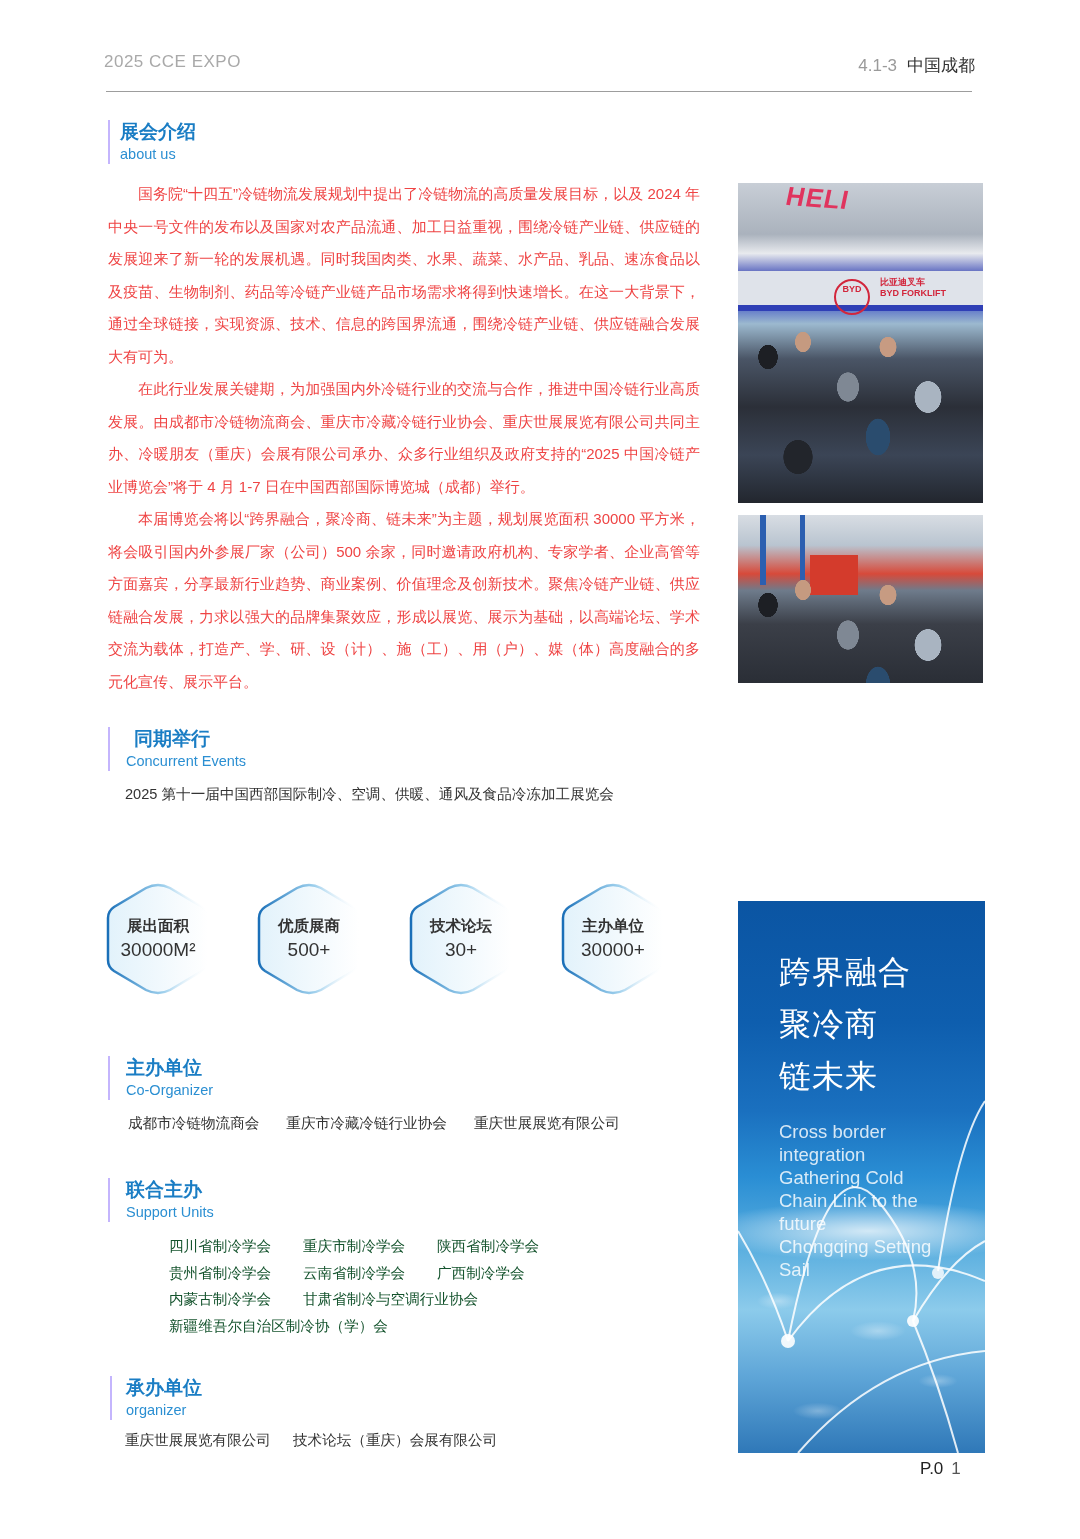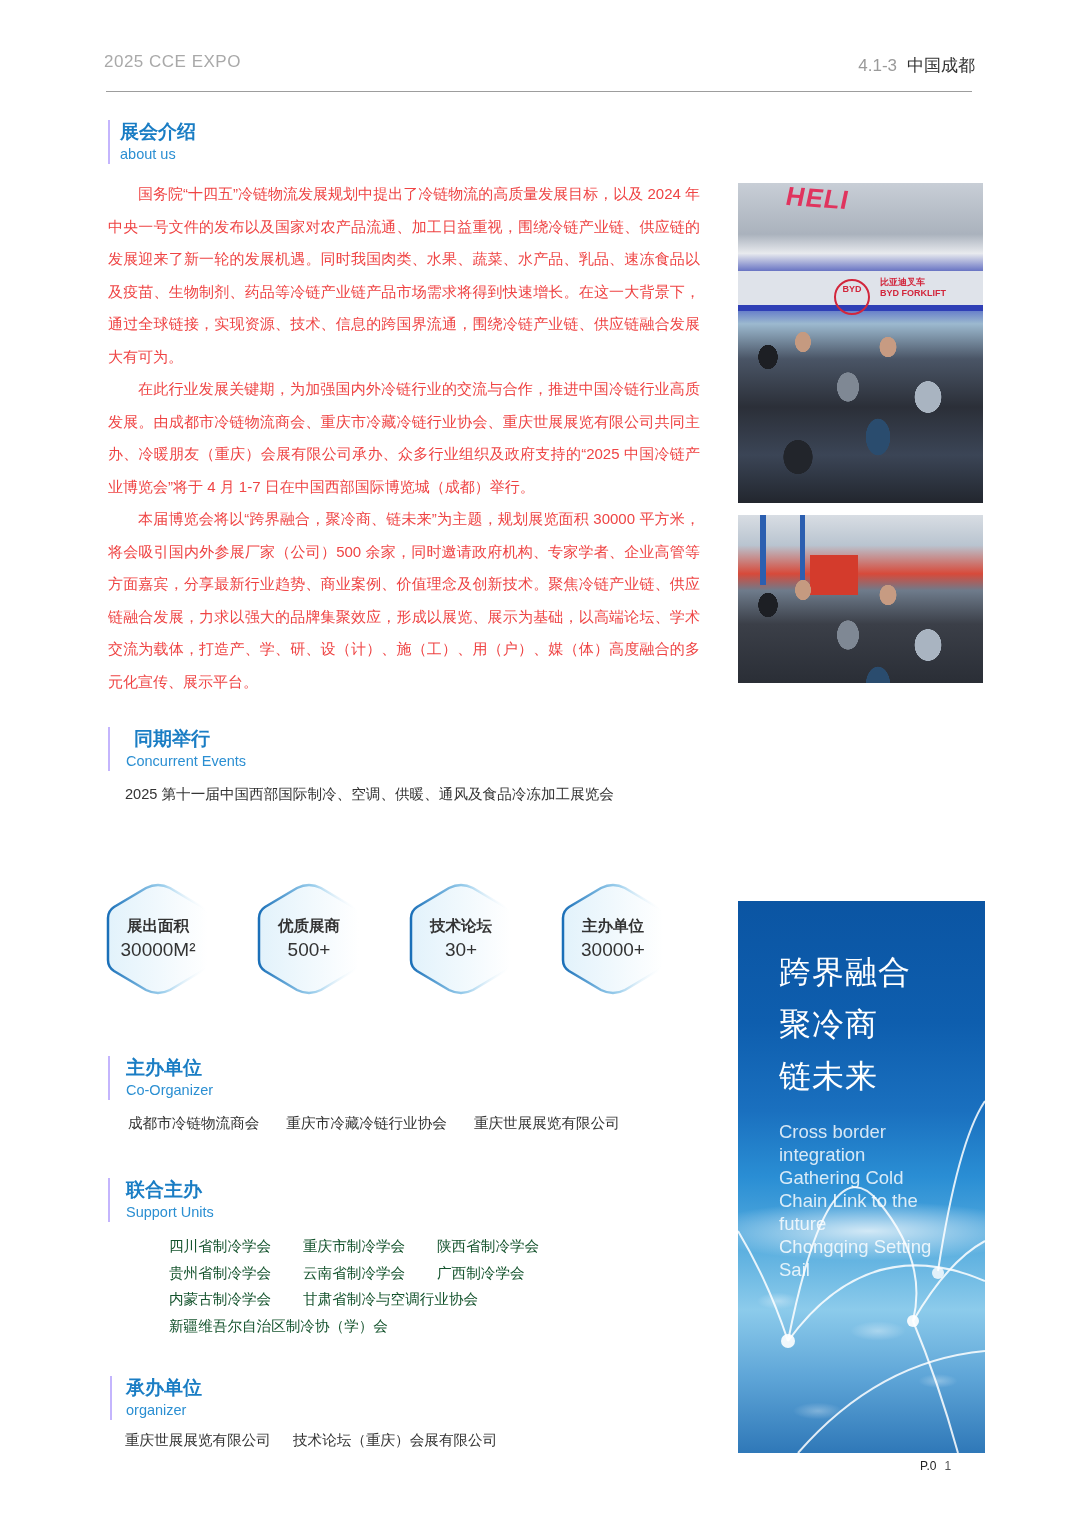--- a/index.html
+++ b/index.html
@@ -75,21 +75,21 @@
 
   .support-grid { position: absolute; left: 125px; top: 1233px; font-size: 14.6px; color: #14532d; margin-left: 44px; }
   .support-grid .row { height: 26.7px; line-height: 26.7px; white-space: nowrap; }
   .support-grid .cell { display: inline-block; }
   .support-grid .c1 { width: 134px; }
   .support-grid .c2 { width: 134px; }
 
   .organizer-list { position: absolute; left: 125px; top: 1431px; font-size: 14.6px; color: #333; white-space: nowrap; }
   .organizer-list span { margin-right: 22px; }
 
-  .page-no { position: absolute; left: 920px; top: 1459px; font-size: 12px; color: #222; }
+  .page-no { position: absolute; left: 920px; top: 1459px; font-size: 17px; color: #222; }
   .page-no .p { font-weight: 500; }
   .page-no .n { margin-left: 8px; color: #555; }
 </style>
 </head>
 <body>
 
 <div class="header-left">2025 CCE EXPO</div>
 <div class="header-right">
   <span class="date">4.1-3</span><span class="city">中国成都</span>
 </div>

